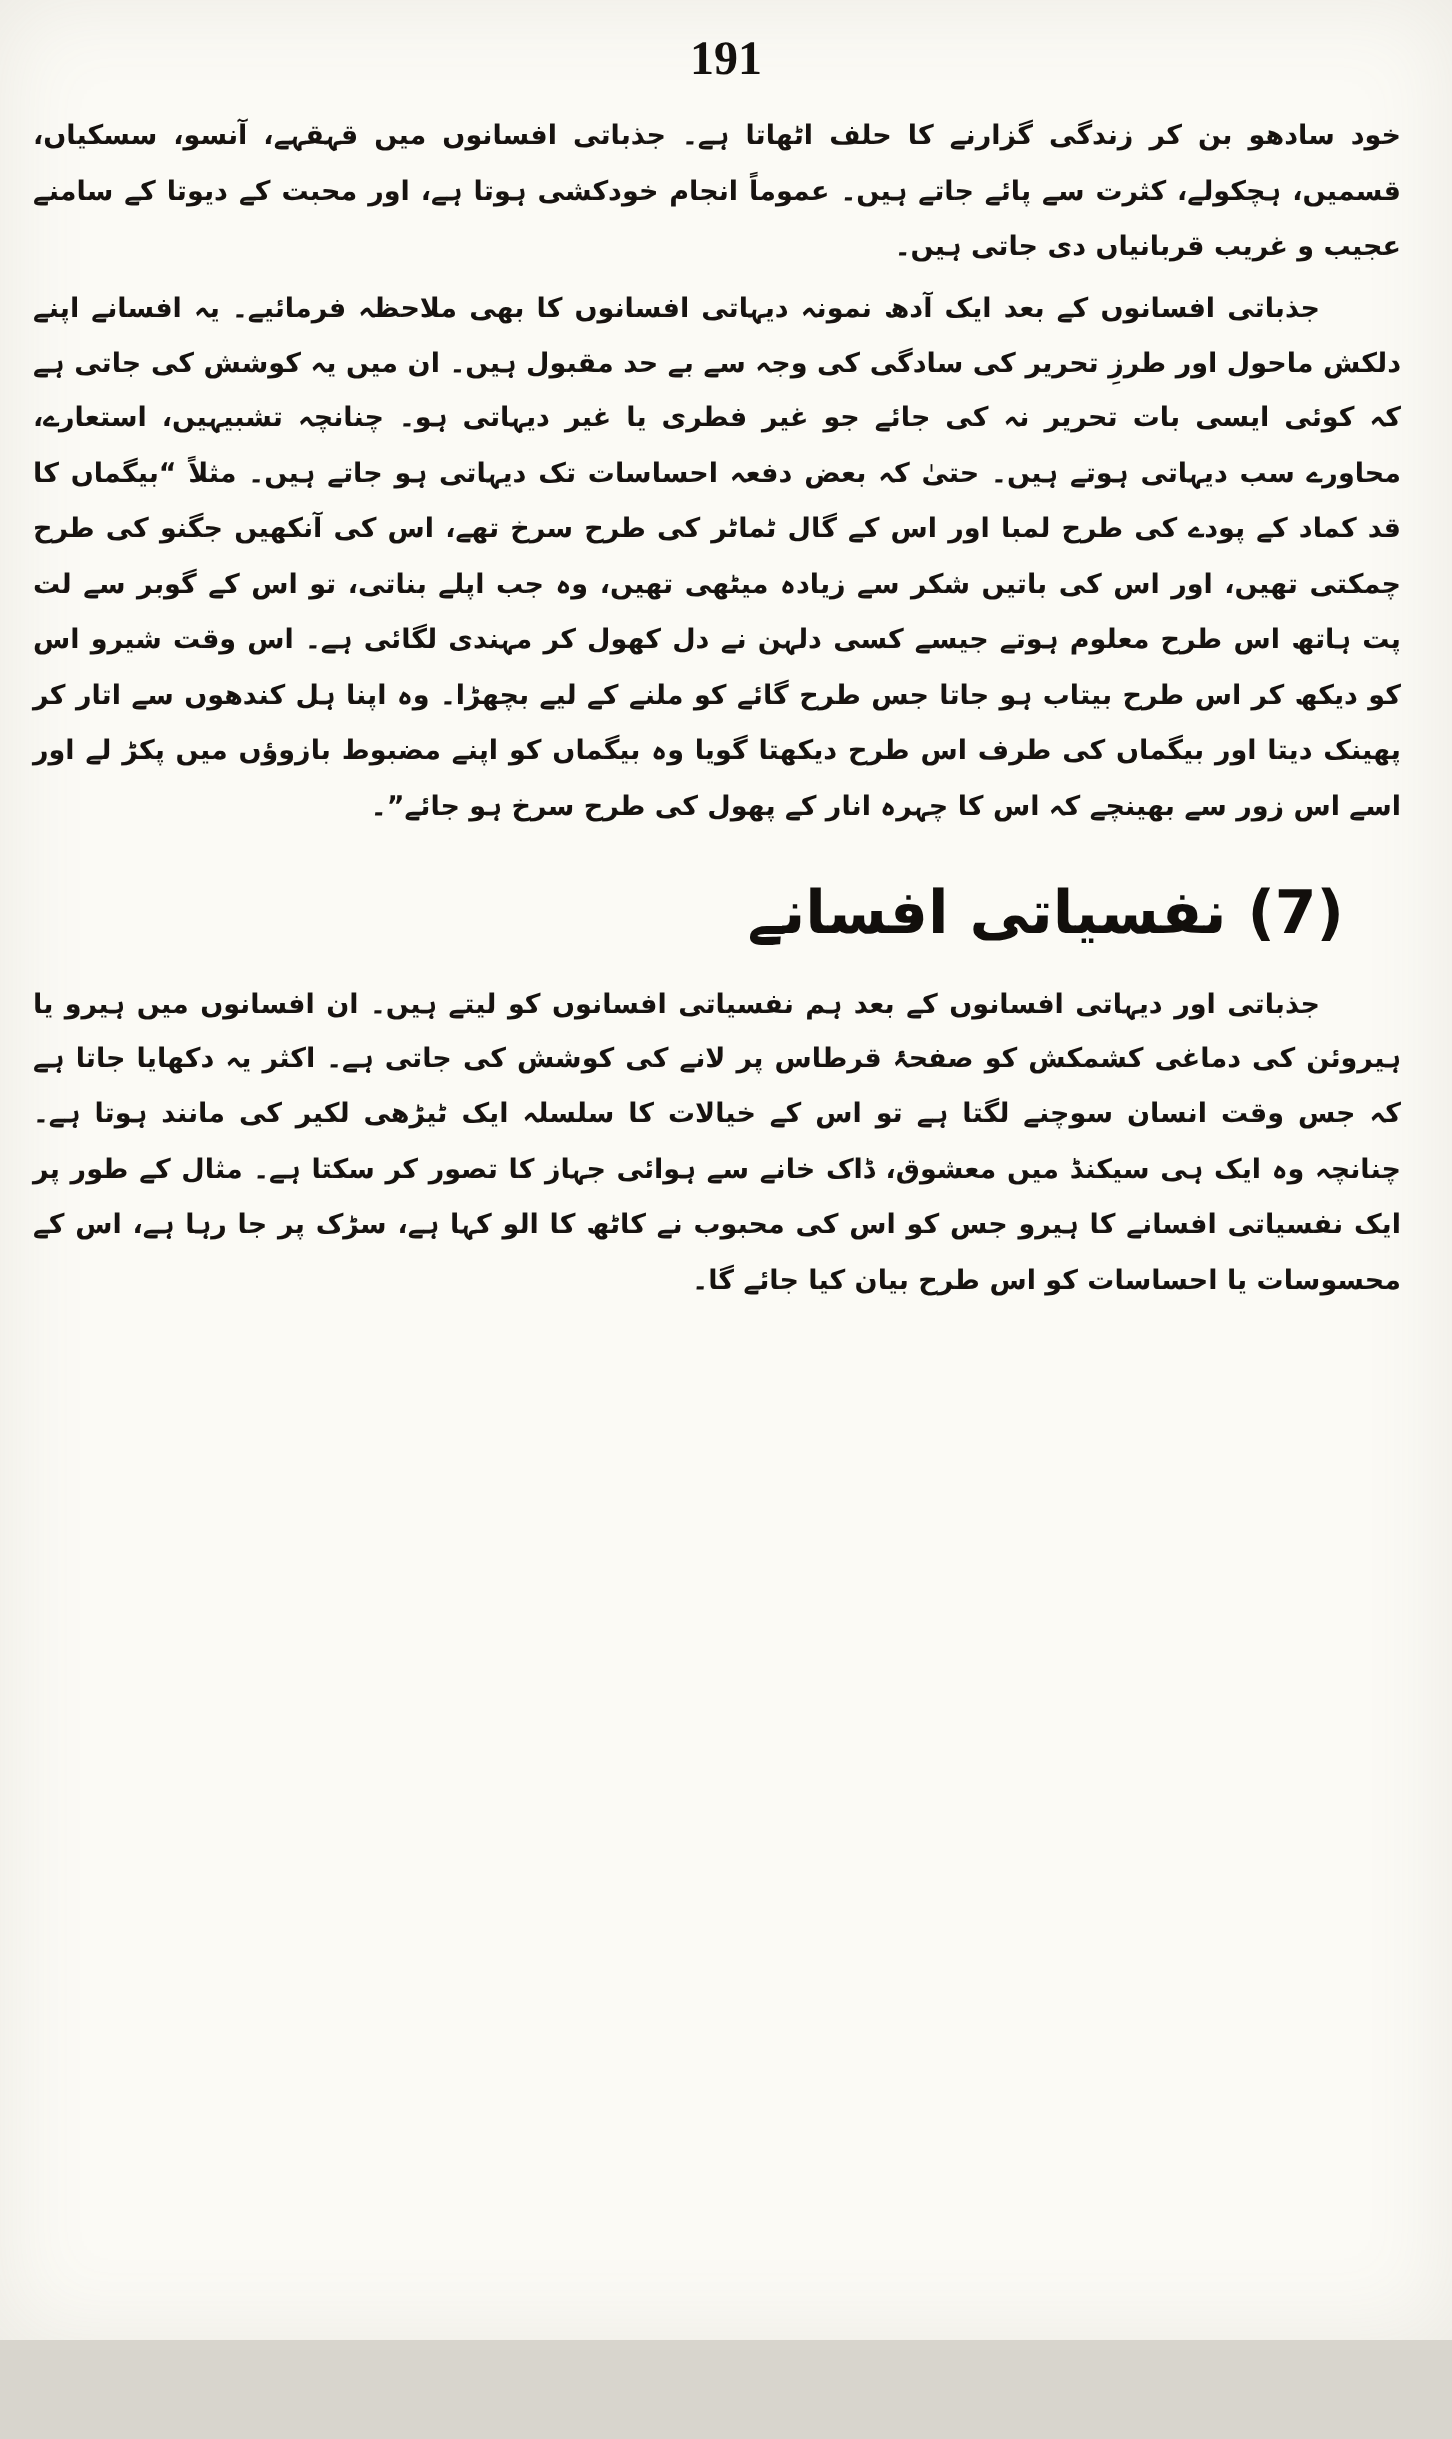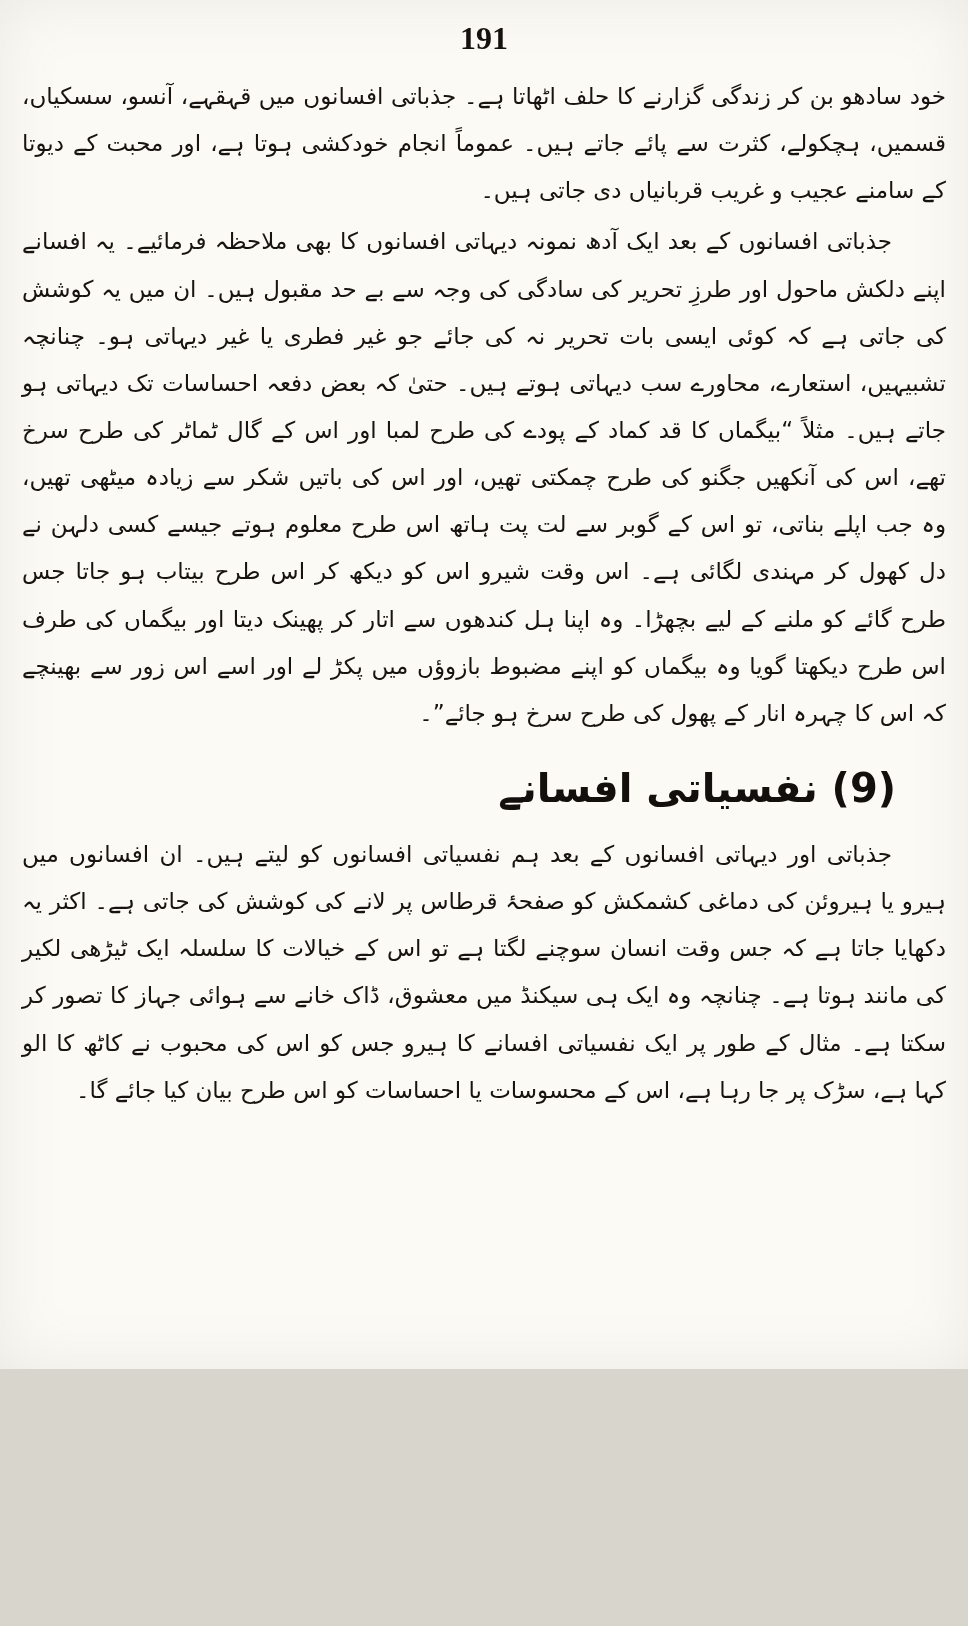--- a/index.html
+++ b/index.html
@@ -3,45 +3,45 @@
 <meta charset="utf-8">
 <style>
   html, body {
     margin: 0;
     padding: 0;
     background: #d8d5cd;
   }
   .page {
     position: relative;
     width: 968px;
-    height: 1369px;
+    height: 1560px;
     margin: 0 auto;
     background: #fbfaf5;
     color: #161311;
     box-sizing: border-box;
     padding: 12px 22px 0 22px;
     overflow: hidden;
     direction: rtl;
     font-family: "DejaVu Sans", sans-serif;
     box-shadow: inset 0 0 60px rgba(120,115,100,0.12);
   }
   .page-number {
     text-align: center;
     font-family: "Liberation Serif", serif;
     font-weight: bold;
     font-size: 32px;
     color: #14110e;
     margin: 8px 0 16px 0;
   }
   .body-text {
-    font-size: 23px;
+    font-size: 18px;
     line-height: 2.05;
     text-align: justify;
-    margin: 0 0 4px 0;
-    font-weight: normal;
+    margin: 0 12px 4px 0;
+    font-weight: bold;
     color: #171310;
   }
   .indent {
     text-indent: 54px;
   }
   .section-heading {
     font-size: 40px;
     font-weight: bold;
     color: #120f0c;
     margin: 28px 50px 20px 0;
@@ -53,17 +53,17 @@
 
 <div class="page">
 
   <div class="page-number">191</div>
 
   <p class="body-text">خود سادھو بن کر زندگی گزارنے کا حلف اٹھاتا ہے۔ جذباتی افسانوں میں قہقہے، آنسو، سسکیاں، قسمیں، ہچکولے، کثرت سے پائے جاتے ہیں۔ عموماً انجام خودکشی ہوتا ہے، اور محبت کے دیوتا کے سامنے عجیب و غریب قربانیاں دی جاتی ہیں۔</p>
 
 
   <p class="body-text indent">جذباتی افسانوں کے بعد ایک آدھ نمونہ دیہاتی افسانوں کا بھی ملاحظہ فرمائیے۔ یہ افسانے اپنے دلکش ماحول اور طرزِ تحریر کی سادگی کی وجہ سے بے حد مقبول ہیں۔ ان میں یہ کوشش کی جاتی ہے کہ کوئی ایسی بات تحریر نہ کی جائے جو غیر فطری یا غیر دیہاتی ہو۔ چنانچہ تشبیہیں، استعارے، محاورے سب دیہاتی ہوتے ہیں۔ حتیٰ کہ بعض دفعہ احساسات تک دیہاتی ہو جاتے ہیں۔ مثلاً “بیگماں کا قد کماد کے پودے کی طرح لمبا اور اس کے گال ٹماٹر کی طرح سرخ تھے، اس کی آنکھیں جگنو کی طرح چمکتی تھیں، اور اس کی باتیں شکر سے زیادہ میٹھی تھیں، وہ جب اپلے بناتی، تو اس کے گوبر سے لت پت ہاتھ اس طرح معلوم ہوتے جیسے کسی دلہن نے دل کھول کر مہندی لگائی ہے۔ اس وقت شیرو اس کو دیکھ کر اس طرح بیتاب ہو جاتا جس طرح گائے کو ملنے کے لیے بچھڑا۔ وہ اپنا ہل کندھوں سے اتار کر پھینک دیتا اور بیگماں کی طرف اس طرح دیکھتا گویا وہ بیگماں کو اپنے مضبوط بازوؤں میں پکڑ لے اور اسے اس زور سے بھینچے کہ اس کا چہرہ انار کے پھول کی طرح سرخ ہو جائے”۔</p>
 
-  <h2 class="section-heading">(9) نفسیاتی افسانے</h2>
+  <h2 class="section-heading">(7) نفسیاتی افسانے</h2>
 
   <p class="body-text indent">جذباتی اور دیہاتی افسانوں کے بعد ہم نفسیاتی افسانوں کو لیتے ہیں۔ ان افسانوں میں ہیرو یا ہیروئن کی دماغی کشمکش کو صفحۂ قرطاس پر لانے کی کوشش کی جاتی ہے۔ اکثر یہ دکھایا جاتا ہے کہ جس وقت انسان سوچنے لگتا ہے تو اس کے خیالات کا سلسلہ ایک ٹیڑھی لکیر کی مانند ہوتا ہے۔ چنانچہ وہ ایک ہی سیکنڈ میں معشوق، ڈاک خانے سے ہوائی جہاز کا تصور کر سکتا ہے۔ مثال کے طور پر ایک نفسیاتی افسانے کا ہیرو جس کو اس کی محبوب نے کاٹھ کا الو کہا ہے، سڑک پر جا رہا ہے، اس کے محسوسات یا احساسات کو اس طرح بیان کیا جائے گا۔</p>
 
 </div>
 
 </body></html>

